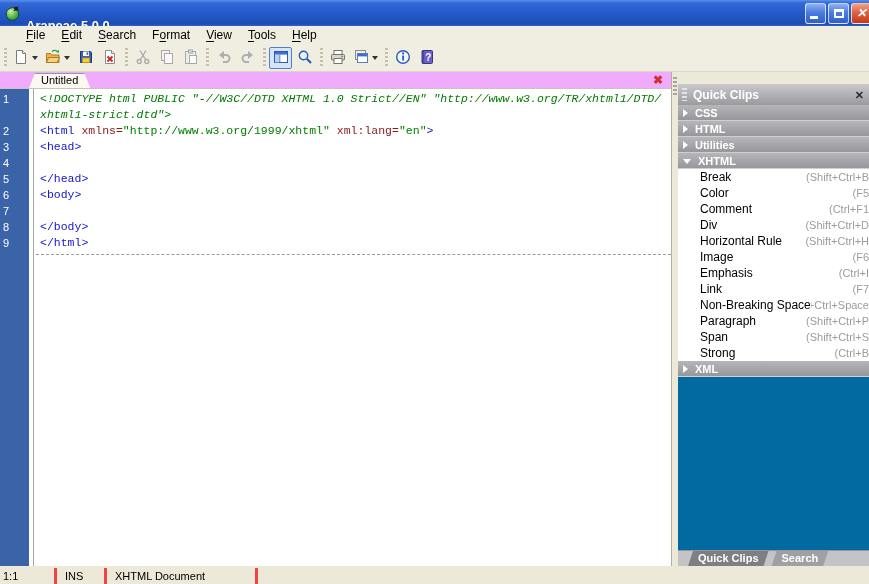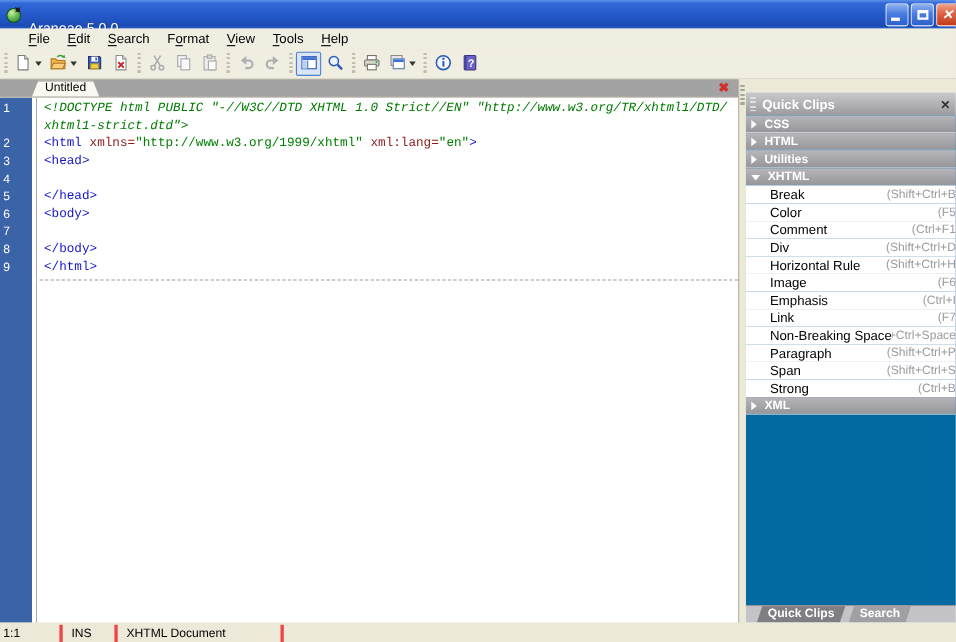--- a/index.html
+++ b/index.html
@@ -4,21 +4,21 @@
 <style>
   * { margin:0; padding:0; box-sizing:border-box; }
   html,body { width:869px; height:584px; overflow:hidden; }
   body { font-family:"Liberation Sans", sans-serif; font-size:12px; background:#ECE9D8; }
   .window { width:869px; height:584px; display:flex; flex-direction:column; overflow:hidden; position:relative; background:#ECE9D8; }
 
   
   .titlebar { height:26px; flex:none; display:flex; align-items:center; padding-left:5px;
     background:linear-gradient(180deg,#5A90E8 0%,#3168D8 12%,#2458C8 55%,#1C4BB4 92%,#2E63CE 100%); }
   .app-icon { width:16px; height:16px; margin-right:5px; flex:none; display:inline-block; }
-  .title { color:#fff; font-weight:normal; font-size:13px; text-shadow:1px 1px 1px #123A85;margin-top:24px; }
+  .title { color:#fff; font-weight:bold; font-size:13px; text-shadow:1px 1px 1px #123A85;margin-top:24px; }
   .winbtns { margin-left:auto; display:flex; gap:2px; padding-top:3px; align-self:flex-start; margin-right:-3px; }
   .wbtn { width:21px; height:21px; border-radius:3px; border:1px solid rgba(255,255,255,.7); position:relative; display:inline-block; }
   .wbtn.min,.wbtn.max { background:linear-gradient(180deg,#8FB2F0 0%,#4A7CE0 45%,#2E5FCC 100%); }
   .wbtn.close { background:linear-gradient(180deg,#F0A088 0%,#DE6142 45%,#C23A18 100%); }
   .g-min { position:absolute; left:4px; bottom:4px; width:8px; height:3px; background:#fff; }
   .g-max { position:absolute; left:5px; top:5px; width:10px; height:9px; border:2px solid #fff; border-top-width:3px; }
   .g-close::before { content:"✕"; position:absolute; left:0; top:0; width:100%; height:100%;
     color:#fff; font-weight:bold; font-size:12px; line-height:19px; text-align:center; }
 
   
@@ -34,21 +34,21 @@
   .tb-btn { height:22px; min-width:23px; border:1px solid transparent; background:transparent;
     display:flex; align-items:center; justify-content:center; padding:0 2px; }
   .tb-btn.pressed { background:#D9E4F6; border:1px solid #4E80D0; border-radius:2px; }
   .caret { width:0; height:0; border-left:3px solid transparent; border-right:3px solid transparent;
     border-top:4px solid #333; margin-left:3px; }
 
   
   .main { flex:1; display:flex; min-height:0; }
   .editor-col { flex:1; display:flex; flex-direction:column; min-width:0; }
 
-  .tabbar { height:17px; flex:none; background:#a3a3a3; display:flex; align-items:flex-end; padding-left:29px; border-bottom:1px solid #C9C5B6; }
+  .tabbar { height:17px; flex:none; background:#f0abfc; display:flex; align-items:flex-end; padding-left:29px; border-bottom:1px solid #C9C5B6; }
   .tab { height:15px; background:#FAF8F1; font-size:11px; padding:1px 12px 0;
     clip-path:polygon(6px 0, calc(100% - 6px) 0, 100% 100%, 0 100%); color:#000; box-shadow:inset 0 1px 0 #999; }
   .tab-close { margin-left:auto; margin-right:8px; align-self:center; line-height:14px; cursor:default; }
   .tab-close::before { content:"✖"; color:#D03030; font-weight:bold; font-size:12px; }
 
   .editor { flex:1; overflow:hidden; padding-top:2px;
     font-family:"Liberation Mono","DejaVu Sans Mono",monospace; font-size:11.5px; line-height:16px;
     background:linear-gradient(90deg,#3A63A8 0 29px,#fff 29px 33px,#A6A6A6 33px 34px,#fff 34px); }
   .ed-row { display:flex; height:16px; white-space:pre; }
   .ed-num { width:29px; flex:none; color:#fff; font-family:"Liberation Sans",sans-serif; font-size:11px; padding-left:3px; }

